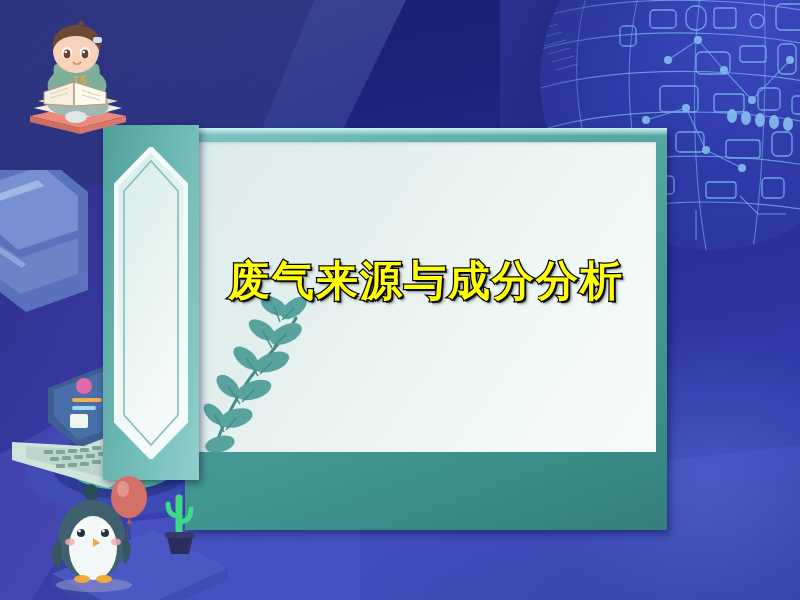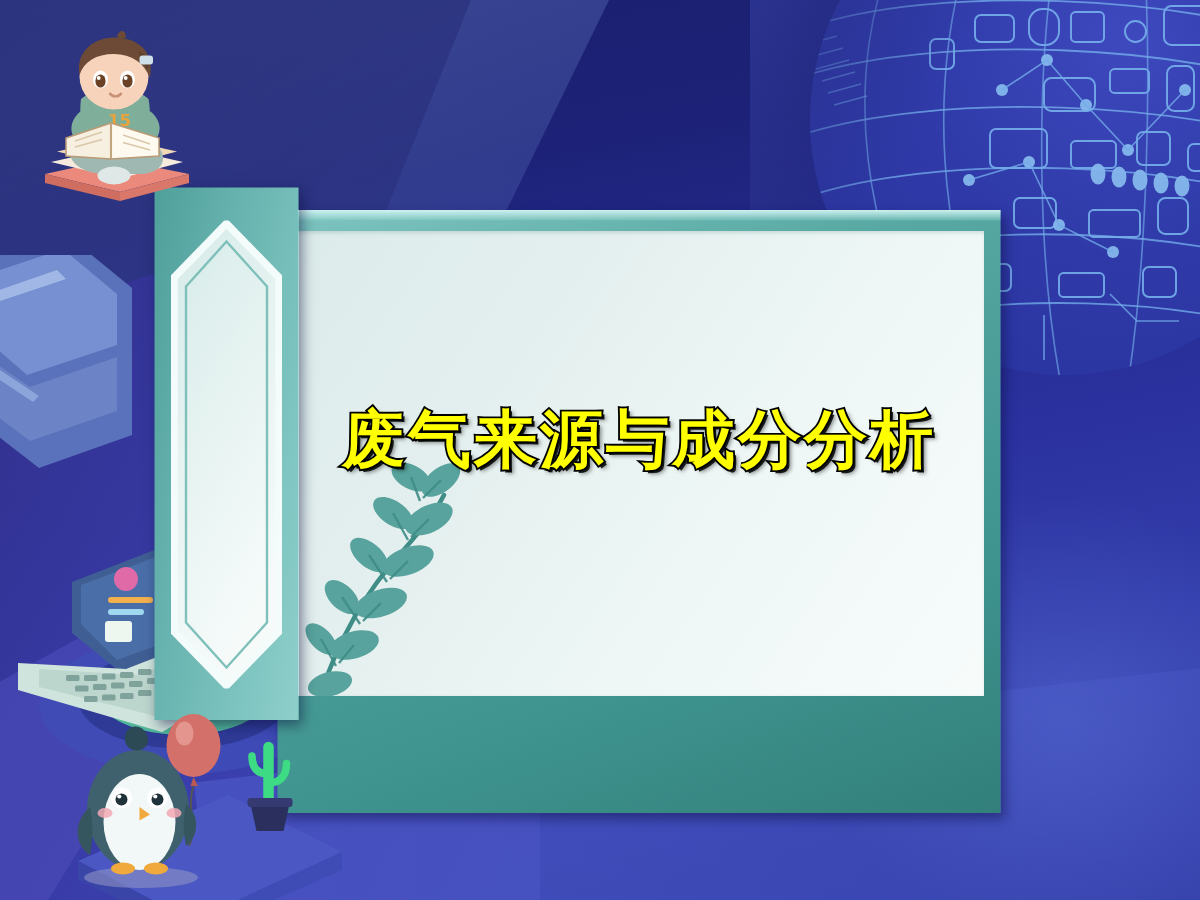--- a/index.html
+++ b/index.html
@@ -71,21 +71,20 @@
     overflow: visible;
   }
 
   
   .frame-outer {
     position: absolute;
     left: 185px; top: 128px;
     width: 482px; height: 402px;
     background: linear-gradient(160deg, #7fc5c1 0%, #57a8a2 28%, #3f948f 70%, #327f7b 100%);
     box-shadow: 3px 4px 7px rgba(10,14,60,.45);
-    margin-top: 12px;
   }
   .frame-outer::after { 
     content: "";
     position: absolute; left: 0; top: 0; right: 0; height: 7px;
     background: linear-gradient(180deg, rgba(210,245,243,.95), rgba(150,215,211,.25));
   }
   .frame-inner {
     position: absolute;
     left: 11px; top: 14px;
     width: 460px; height: 310px;

